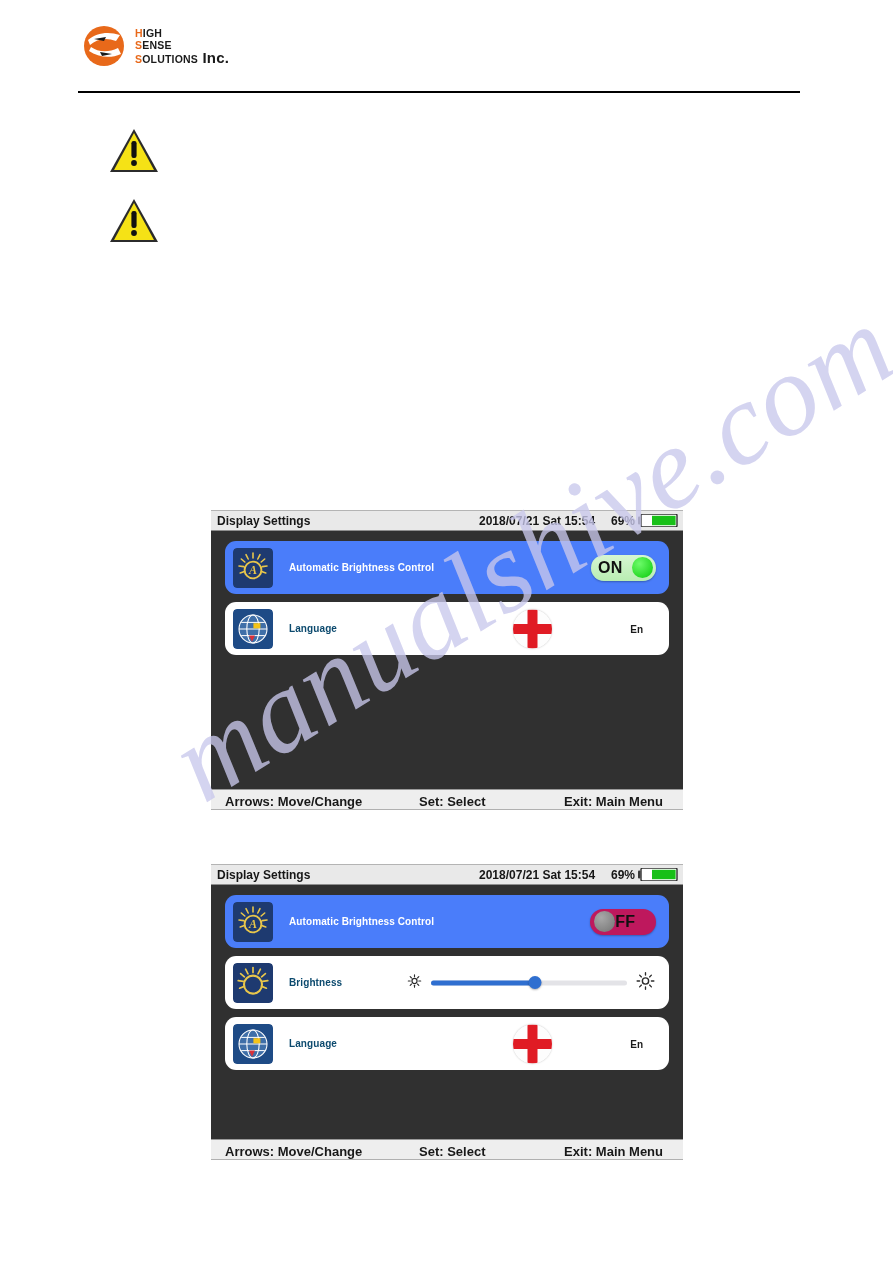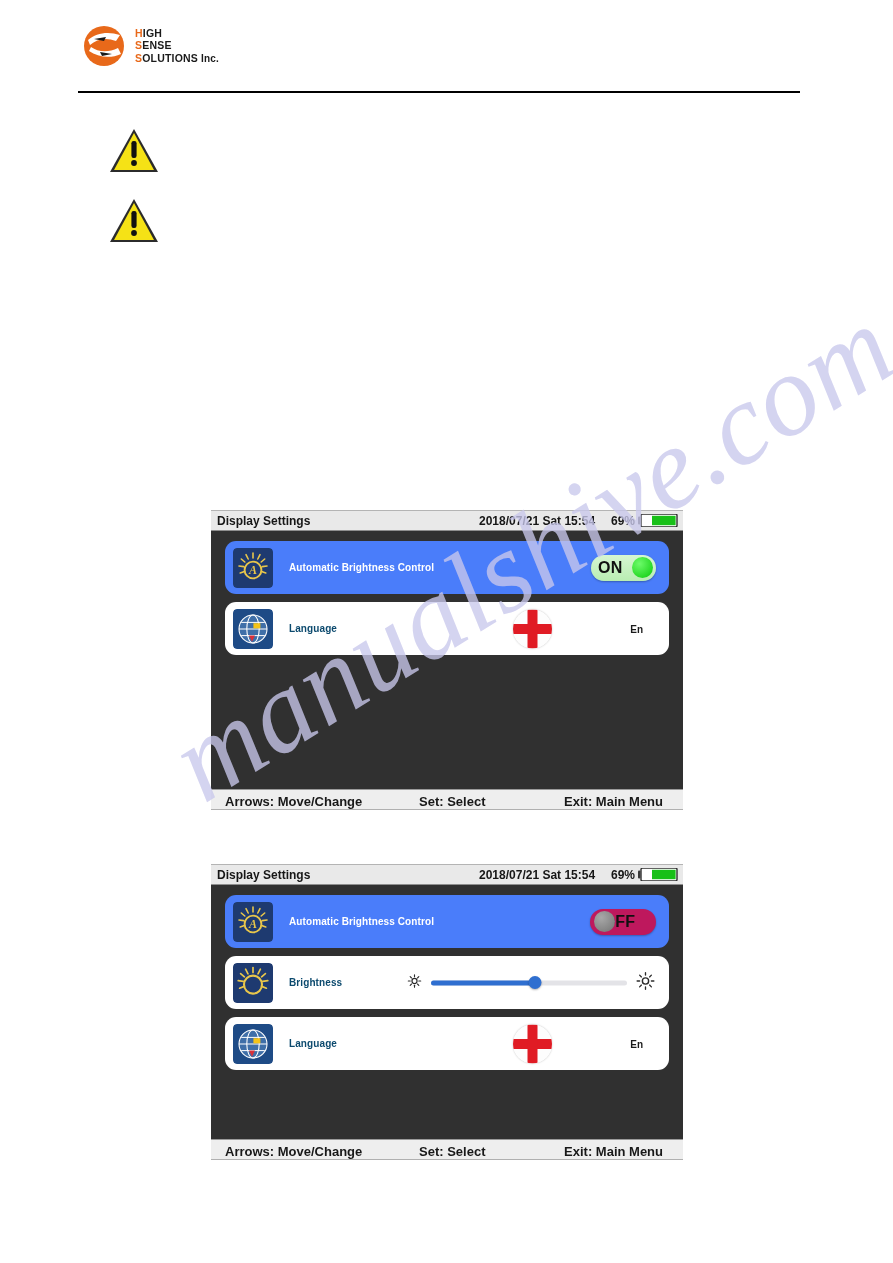--- a/index.html
+++ b/index.html
@@ -59,21 +59,21 @@
   }
   #logo-text {
     font-family: "Liberation Sans", sans-serif;
     font-size: 10.5px;
     font-weight: bold;
     line-height: 12.4px;
     color: #1a1a1a;
     letter-spacing: .2px;
   }
   #logo-text .hl { color: #e8691a; }
-  #logo-text .inc { font-size: 10px; }
+  #logo-text .inc { font-size: 15px; }
   #header-rule {
     position: absolute;
     left: 78px;
     top: 91px;
     width: 722px;
     height: 0;
     border-top: 2px solid #000;
   }
 
   

